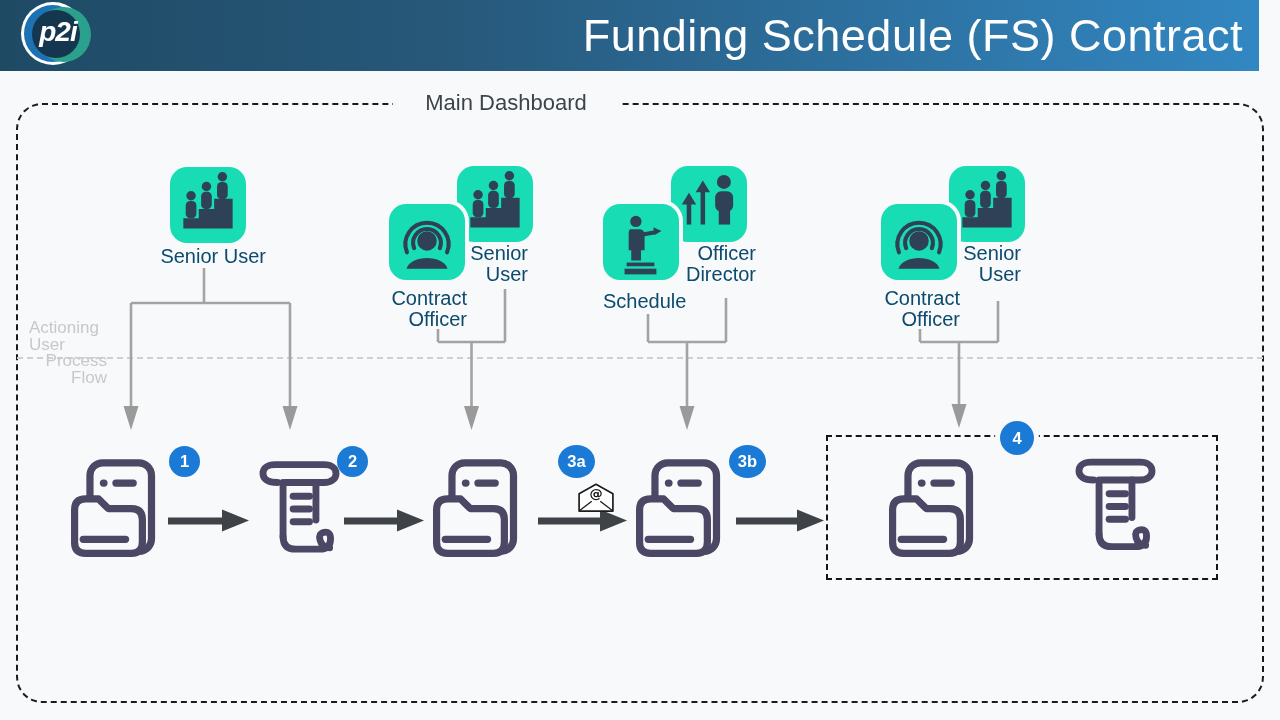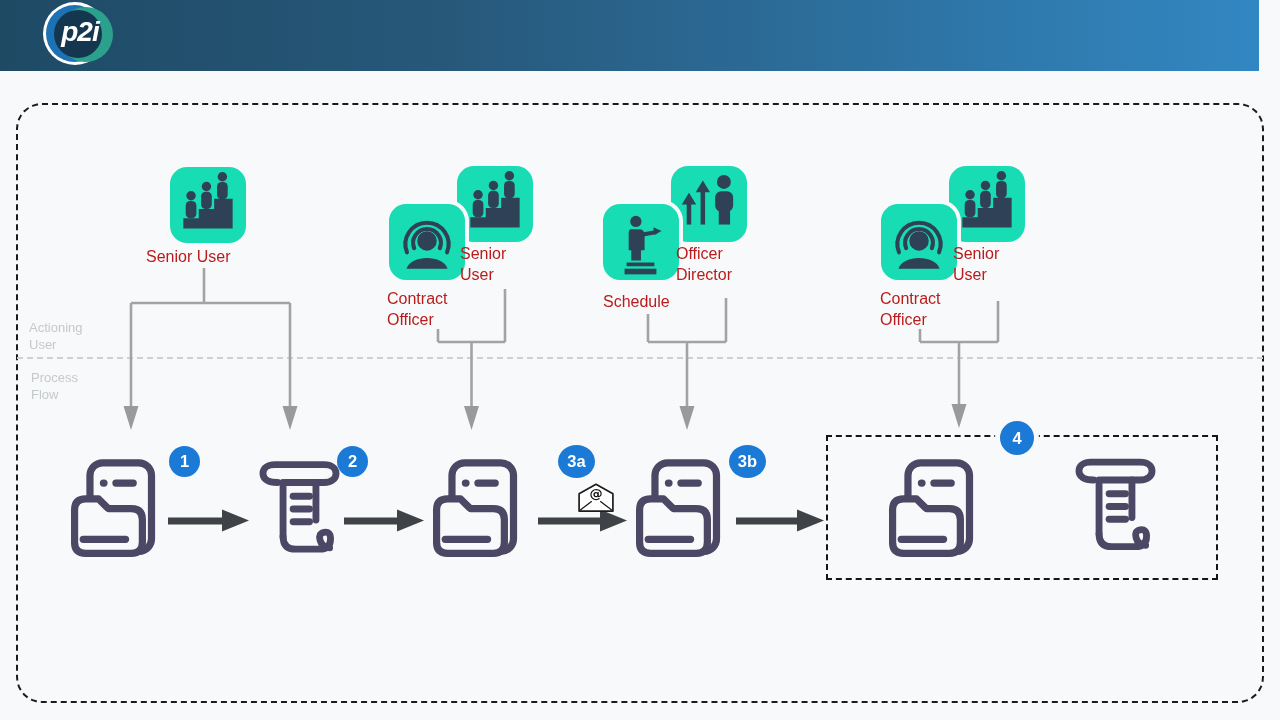--- a/index.html
+++ b/index.html
@@ -10,21 +10,21 @@
   }
   
   .top-bar {
     position:absolute; left:0; top:0; width:1259px; height:71px;
     background:linear-gradient(90deg,#1e4a64 0%, #27587a 35%, #3287c2 100%);
   }
   .page-title {
     position:absolute; right:16px; top:6px; height:60px; line-height:60px;
     color:#ffffff; font-size:45px; font-weight:300; letter-spacing:.5px; white-space:nowrap;
   }
-  .logo { position:absolute; left:41px; top:2px; width:78px; height:64px;text-decoration:underline; }
+  .logo { position:absolute; left:19px; top:2px; width:78px; height:64px;text-decoration:underline; }
   .logo span.circ { position:absolute; border-radius:50%; }
   .lg-white { left:2px; top:0; width:64px; height:63px; background:#ffffff; }
   .lg-blue  { left:5px; top:3px; width:57px; height:57px; background:#1d72b4; }
   .lg-teal  { left:17px; top:5px; width:55px; height:55px; background:#2ba08c; }
   .lg-navy  { left:13px; top:8px; width:48px; height:48px; background:#14374f; }
   .lg-text  {
     position:absolute; left:8px; top:14px; width:62px; text-align:center;
     color:#fff; font-size:28px; font-weight:bold; font-style:italic; letter-spacing:-1px;
   }
   
@@ -35,34 +35,34 @@
   .dash-label {
     position:absolute; left:393px; top:87px; width:226px; height:32px; line-height:32px;
     background:#f8f9fa; text-align:center; color:#3d4449; font-size:22px; z-index:5;
   }
   
   .lane-divider {
     position:absolute; left:17px; top:357px; width:1246px; height:0;
     border-top:2px dashed #ced1d3;
   }
   .lane-label {
-    position:absolute; left:29px; width:78px; color:#c6c9cb; font-size:13px;
+    position:absolute; left:29px; width:78px; color:#c6c9cb; font-size:17px;
     line-height:17px; text-align:left;
   }
   .lane-label.top { top:319px; }
-  .lane-label.bottom { top:369px; padding-left:2px; }
+  .lane-label.bottom { top:352px; padding-left:2px;text-align:right; }
   
   .tile {
     position:absolute; width:76px; height:76px; border-radius:17px;
     background:#18dcb4; color:#2f4156; z-index:1;
   }
   .tile.front { box-shadow:0 0 0 4px #f8f9fa; z-index:2; }
   .tile svg { position:absolute; left:0; top:0; width:76px; height:76px; }
   .role-label {
-    position:absolute; text-align:left; color:#b91c1c; font-size:16px;
+    position:absolute; text-align:right; color:#0c4a6e; font-size:20px;
     line-height:21px; z-index:3;
   }
   
   .step-icon { position:absolute; color:#4b4764; }
   .badge {
     position:absolute; background:#1a7ad6; color:#fff; font-weight:bold; font-size:16.5px;
     display:flex; align-items:center; justify-content:center; border-radius:50%; z-index:6;
   }
   .badge.ringed { box-shadow:0 0 0 5px #f8f9fa; }
   .outcome-box {
@@ -136,23 +136,25 @@
   </svg>
 
   <header class="top-bar">
     <div class="logo">
       <span class="circ lg-white"></span>
       <span class="circ lg-blue"></span>
       <span class="circ lg-teal"></span>
       <span class="circ lg-navy"></span>
       <span class="lg-text">p2i</span>
     </div>
+    <h1 class="page-title">Funding Schedule (FS) Contract</h1>
   </header>
 
   <div class="dash-box"></div>
+  <div class="dash-label">Main Dashboard</div>
 
   <div class="lane-divider"></div>
   <div class="lane-label top">Actioning User</div>
   <div class="lane-label bottom">Process Flow</div>
 
   <div class="tile" style="left:170px; top:167px;">
     <svg>
         <use href="#sym-senior-user"></use>
       </svg>
   </div>

